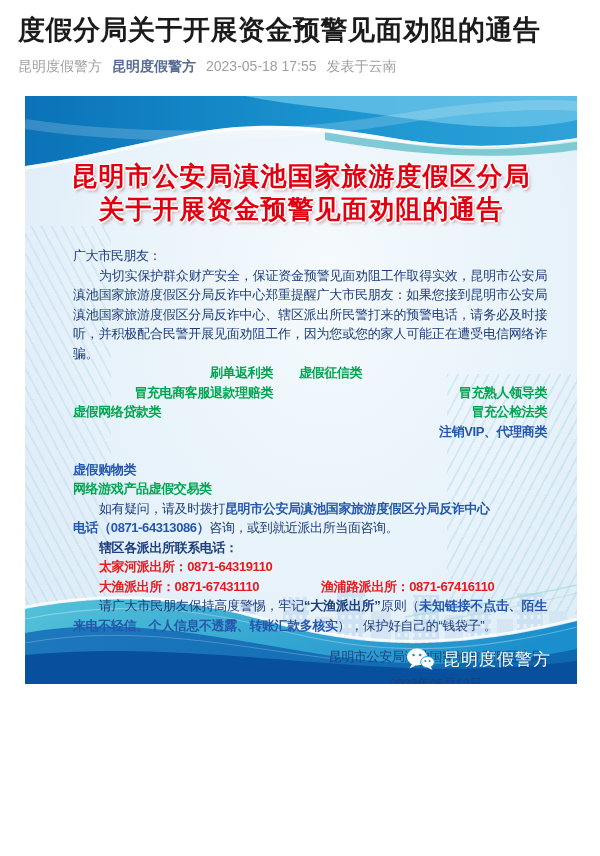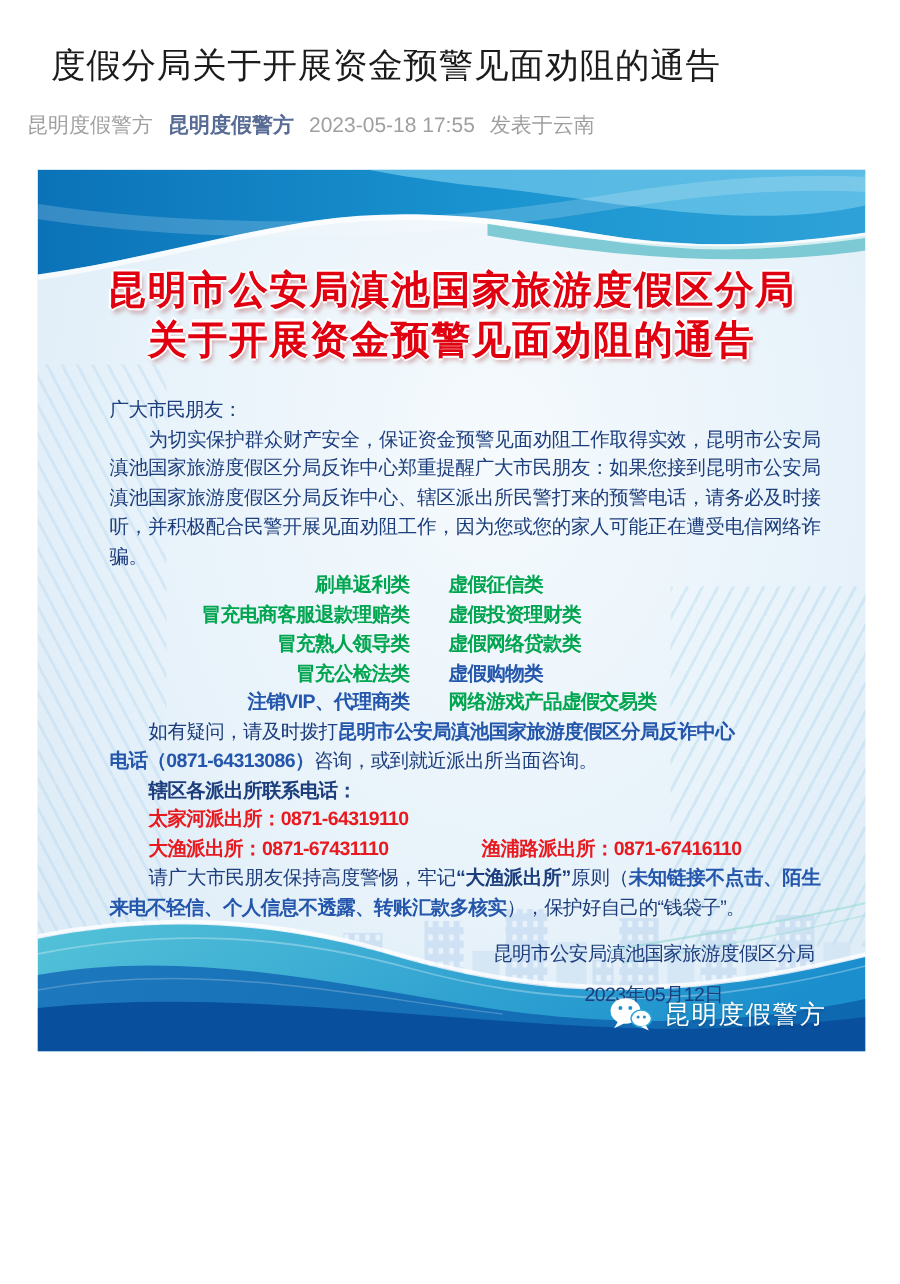--- a/index.html
+++ b/index.html
@@ -1,18 +1,18 @@
 <!DOCTYPE html>
 <html><head>
 <meta charset="utf-8">
 <style>
   html,body{margin:0;padding:0;background:#ffffff;}
   body{width:600px;height:856px;font-family:"Liberation Sans","DejaVu Sans",sans-serif;overflow:hidden;}
   .header{padding:12px 18px 0 18px;}
-  .article-title{margin:16px;font-size:23px;line-height:1.35;font-weight:400;color:#1b1b1b;letter-spacing:.5px;}
+  .article-title{margin:0;font-size:27px;line-height:1.35;font-weight:700;color:#1b1b1b;letter-spacing:.5px;}
   .meta{margin-top:10px;font-size:14px;display:flex;gap:10px;align-items:baseline;white-space:nowrap;}
   .meta .gray{color:#9f9f9f;}
   .meta .link{color:#576b95;font-weight:600;cursor:pointer;}
 
   
   .poster{position:relative;width:552px;height:588px;margin:20px 0 0 25px;overflow:hidden;
     background:radial-gradient(ellipse at 55% 32%, #f5fafd 0%, #e7f2fa 55%, #d9e9f5 100%);}
   .poster svg.deco{position:absolute;left:0;display:block;}
   .p-top{top:0;}
   .p-bottom{bottom:0;z-index:1;}
@@ -134,25 +134,24 @@
   </div>
 
   <div class="p-body">
     <p>广大市民朋友：</p>
     <p class="ind">为切实保护群众财产安全，保证资金预警见面劝阻工作取得实效，昆明市公安局滇池国家旅游度假区分局反诈中心郑重提醒广大市民朋友：如果您接到昆明市公安局滇池国家旅游度假区分局反诈中心、辖区派出所民警打来的预警电话，请务必及时接听，并积极配合民警开展见面劝阻工作，因为您或您的家人可能正在遭受电信网络诈骗。</p>
 
     <div class="fraud">
       <span class="l" style="color: rgb(0, 165, 79); text-align: right;">刷单返利类</span>
       <span class="r" style="color: rgb(0, 165, 79);">虚假征信类</span>
       <span class="l" style="color: rgb(0, 165, 79);">冒充电商客服退款理赔类</span>
-      <span class="r" style="color: rgb(0, 165, 79);">虚假投资理财类</span>
       <span class="l" style="color: rgb(0, 165, 79);">冒充熟人领导类</span>
       <span class="r" style="color: rgb(0, 165, 79);">虚假网络贷款类</span>
       <span class="l" style="color: rgb(0, 165, 79);">冒充公检法类</span>
-      <span class="r" style="color: rgb(36, 87, 172);">虚假购物类</span>
+      <span class="r" style="color: rgb(36, 87, 172); margin-top: 38px;">虚假购物类</span>
       <span class="l" style="color: rgb(36, 87, 172);">注销VIP、代理商类</span>
       <span class="r" style="color: rgb(0, 165, 79);">网络游戏产品虚假交易类</span>
     </div>
 
     <p class="ind"><span>如有疑问，请及时拨打</span><span class="em-blue">昆明市公安局滇池国家旅游度假区分局反诈中心</span><br><span class="em-blue">电话（0871-64313086）</span><span>咨询，或到就近派出所当面咨询。</span></p>
 
     <p class="stations-h">辖区各派出所联系电话：</p>
     <div class="st-row">
       <span>太家河派出所：0871-64319110</span>
     </div>

